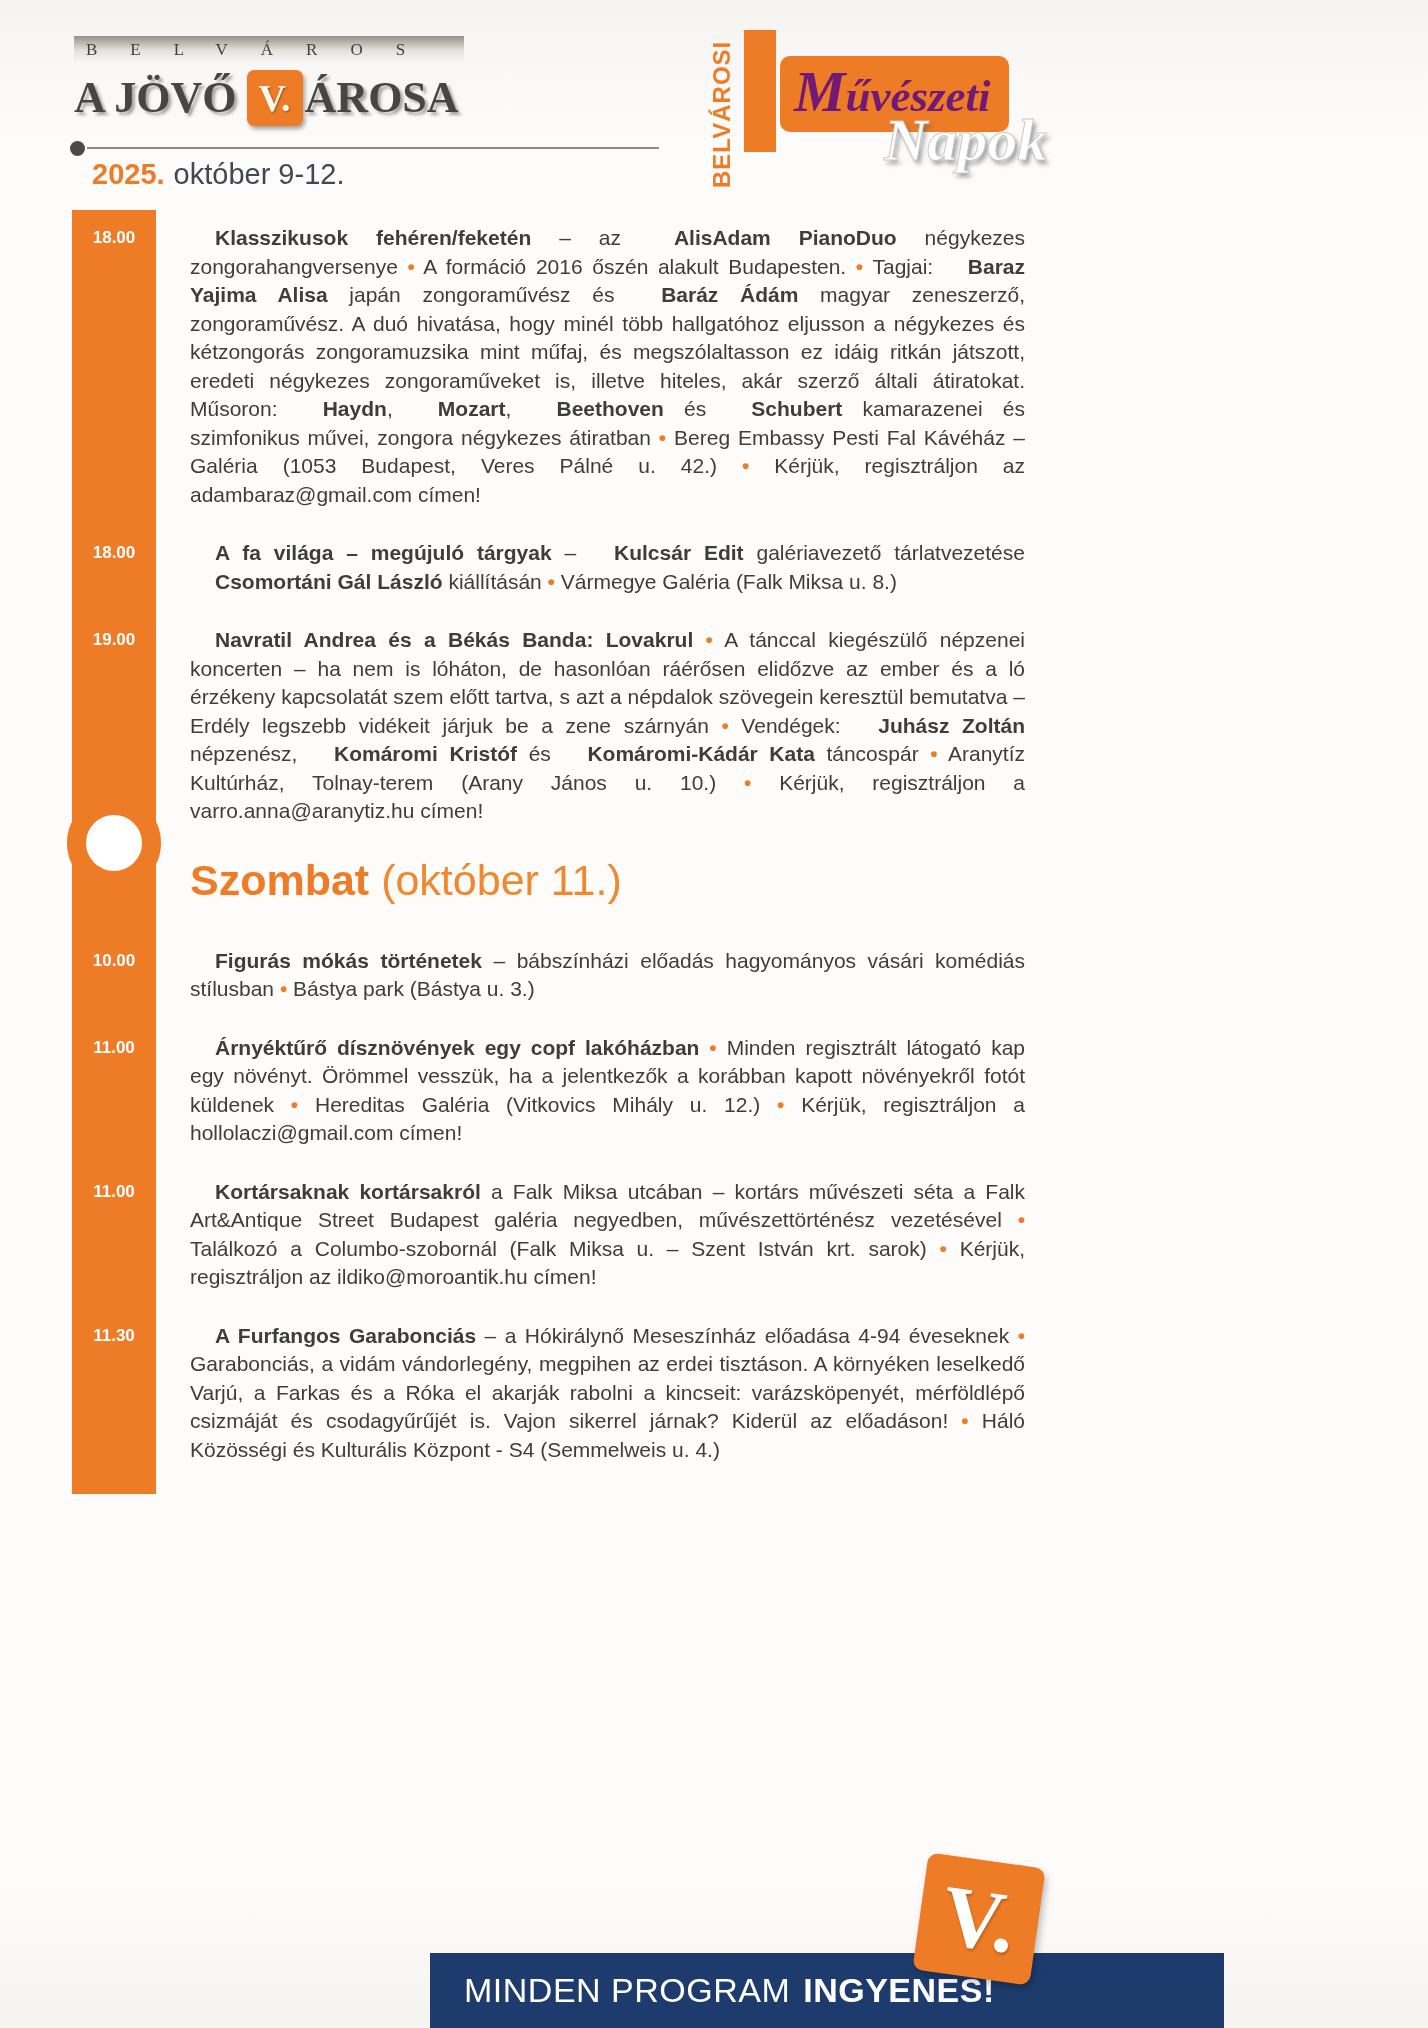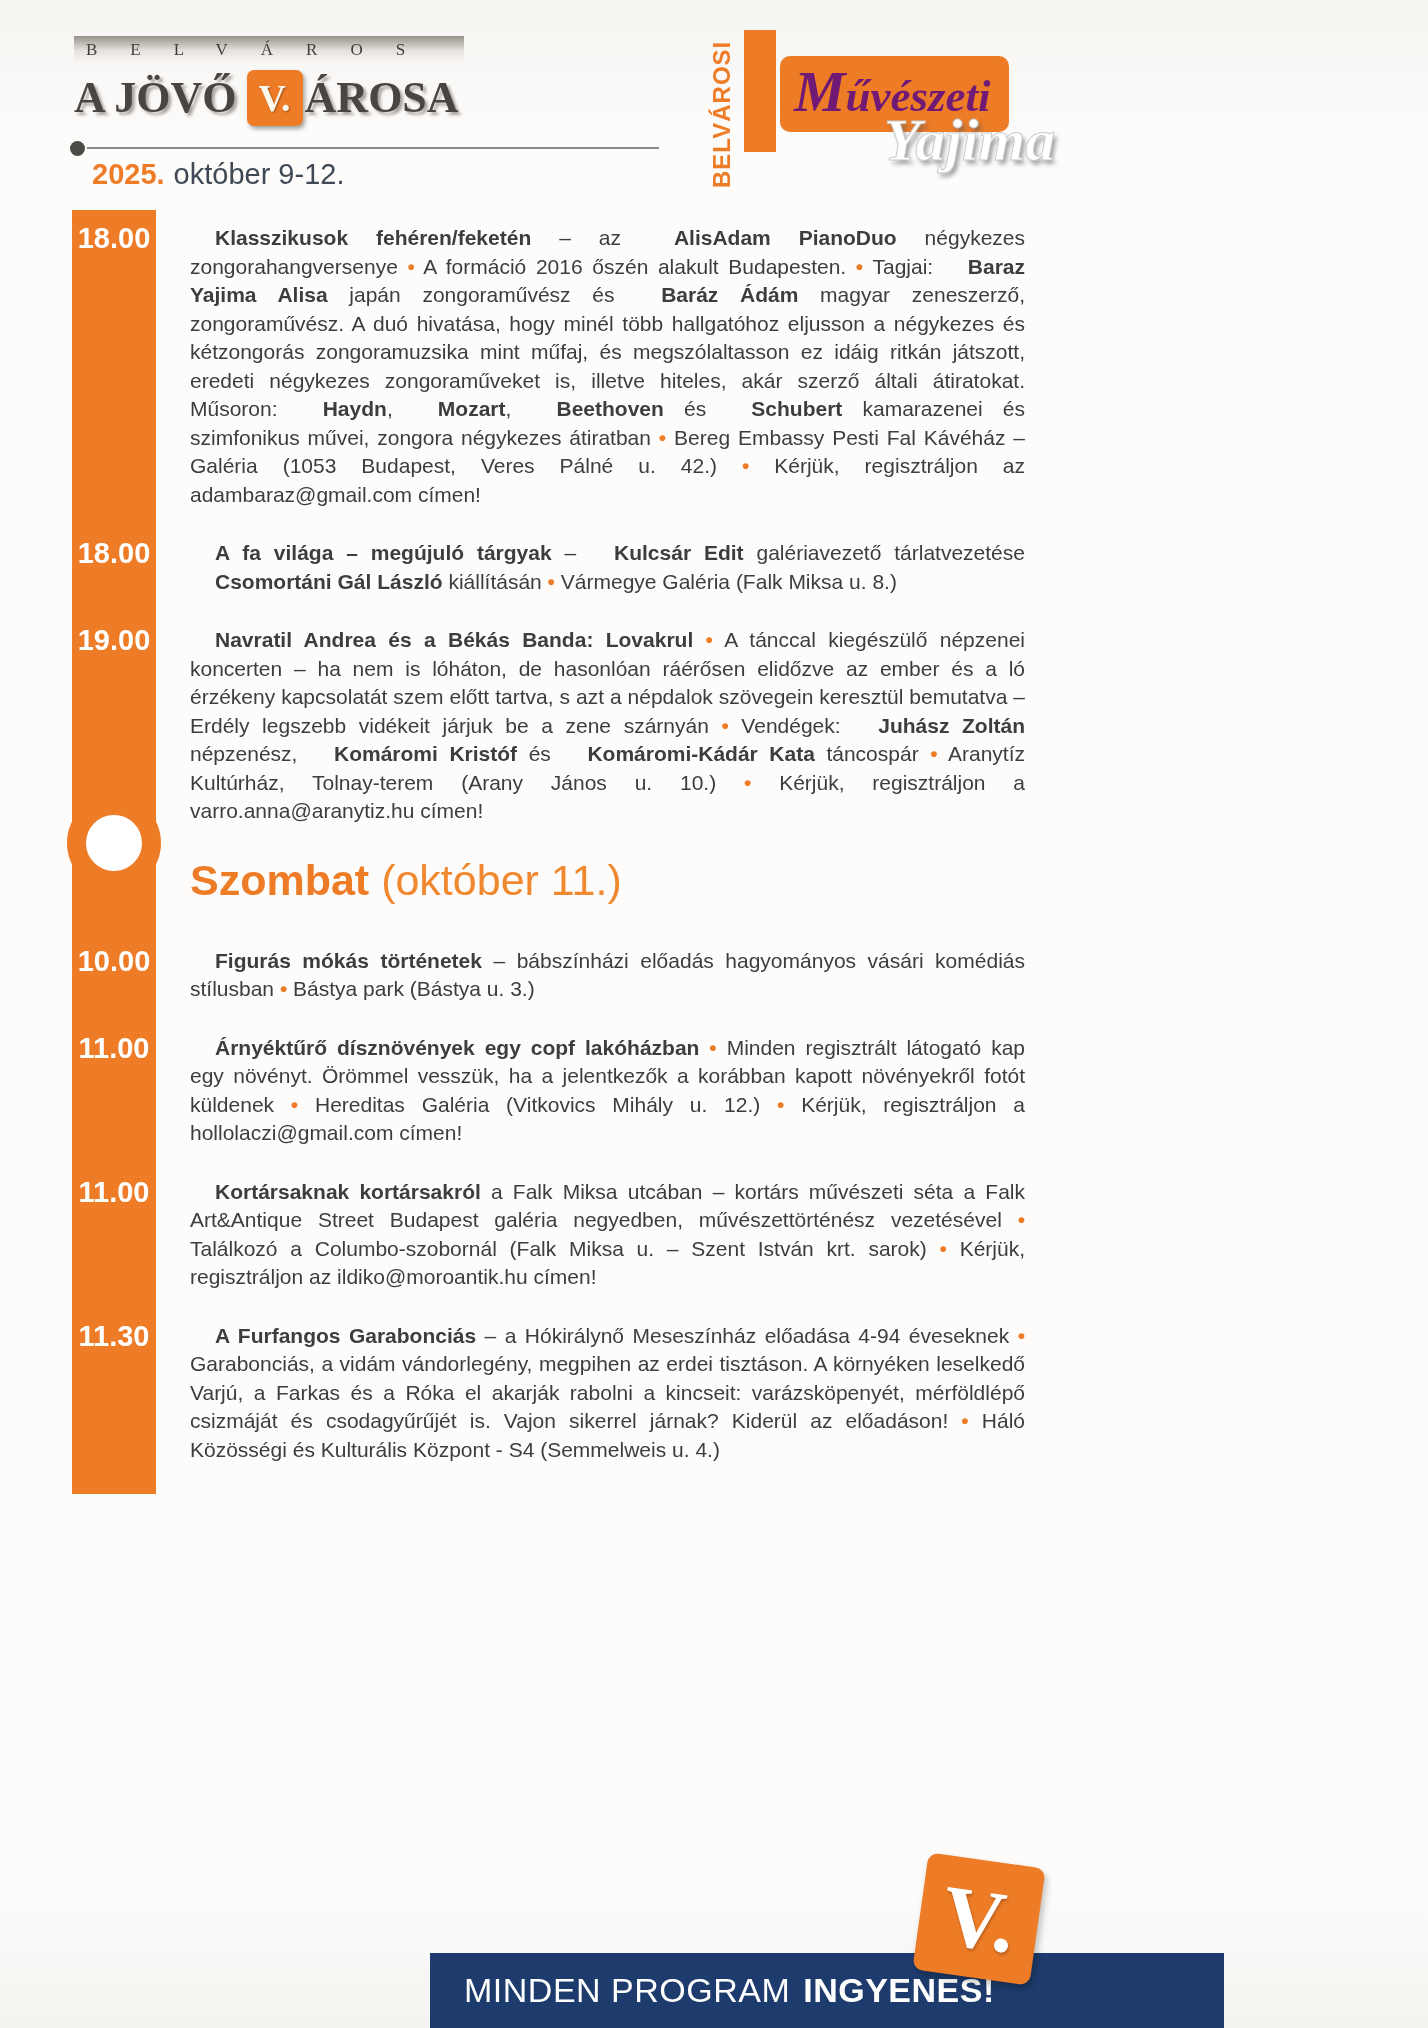--- a/index.html
+++ b/index.html
@@ -63,21 +63,21 @@
   }
 
   
   .schedule{position:absolute;left:72px;top:210px;width:953px;padding-top:14px;}
   .timeline-bar{position:absolute;left:0;top:0;bottom:0;width:84px;background:var(--orange);z-index:0;}
   .timeline-circle{
     position:absolute;left:-5px;top:586px;width:94px;height:94px;box-sizing:border-box;
     border:19px solid var(--orange);border-radius:50%;background:#fff;z-index:2;
   }
   .event-row{display:flex;margin-bottom:30px;position:relative;z-index:1;}
-  .event-time{flex:0 0 84px;width:84px;text-align:center;color:#fff;font-weight:bold;font-size:29px;line-height:28.5px;}
+  .event-time{flex:0 0 84px;width:84px;text-align:center;color:#fff;font-weight:bold;font-size:17px;line-height:28.5px;}
   .event-text{margin-left:34px;width:835px;font-size:21px;line-height:28.5px;text-align:justify;color:var(--text);}
   .event-text b{font-weight:bold;margin-left:25px;}
   .bullet{color:var(--orange);font-weight:bold;}
   .day-heading{margin:2px 0 42px 118px;font-size:43px;line-height:1.15;position:relative;z-index:1;white-space:nowrap;}
   .day-bold{color:var(--orange);font-weight:bold;}
   .day-normal{color:var(--orange-light);font-weight:normal;}
 
   
   .footer-bar{
     position:absolute;left:430px;top:1953px;width:794px;height:75px;background:var(--navy);
@@ -110,21 +110,21 @@
   <div class="rule-line"></div>
   <div class="date-line">
     <span class="date-year">2025.</span><span class="date-rest">október 9-12.</span>
   </div>
 
   <div class="belvarosi-vertical">BELVÁROSI</div>
   <div class="m-stripe"></div>
   <div class="muveszeti-box">
     <span class="muveszeti-text">Művészeti</span>
   </div>
-  <div class="napok-text">Yajima</div>
+  <div class="napok-text">Napok</div>
 
   <div class="schedule">
     <div class="timeline-bar"></div>
     <div class="timeline-circle"></div>
     <div>
         <div class="event-row">
           <div class="event-time">18.00</div>
           <div class="event-text"><b>Klasszikusok fehéren/feketén</b><span> – az </span><b>AlisAdam PianoDuo</b><span> négykezes zongorahangversenye </span><span class="bullet">•</span><span> A formáció 2016 őszén alakult Budapesten. </span><span class="bullet">•</span><span> Tagjai: </span><b>Baraz Yajima Alisa</b><span> japán zongoraművész és </span><b>Baráz Ádám</b><span> magyar zeneszerző, zongoraművész. A duó hivatása, hogy minél több hallgatóhoz eljusson a négykezes és kétzongorás zongoramuzsika mint műfaj, és megszólaltasson ez idáig ritkán játszott, eredeti négykezes zongoraműveket is, illetve hiteles, akár szerző általi átiratokat. Műsoron: </span><b>Haydn</b><span>, </span><b>Mozart</b><span>, </span><b>Beethoven</b><span> és </span><b>Schubert</b><span> kamarazenei és szimfonikus művei, zongora négykezes átiratban </span><span class="bullet">•</span><span> Bereg Embassy Pesti Fal Kávéház – Galéria (1053 Budapest, Veres Pálné u. 42.) </span><span class="bullet">•</span><span> Kérjük, regisztráljon az adambaraz@gmail.com címen!</span></div>
         </div>
         <div class="event-row">

